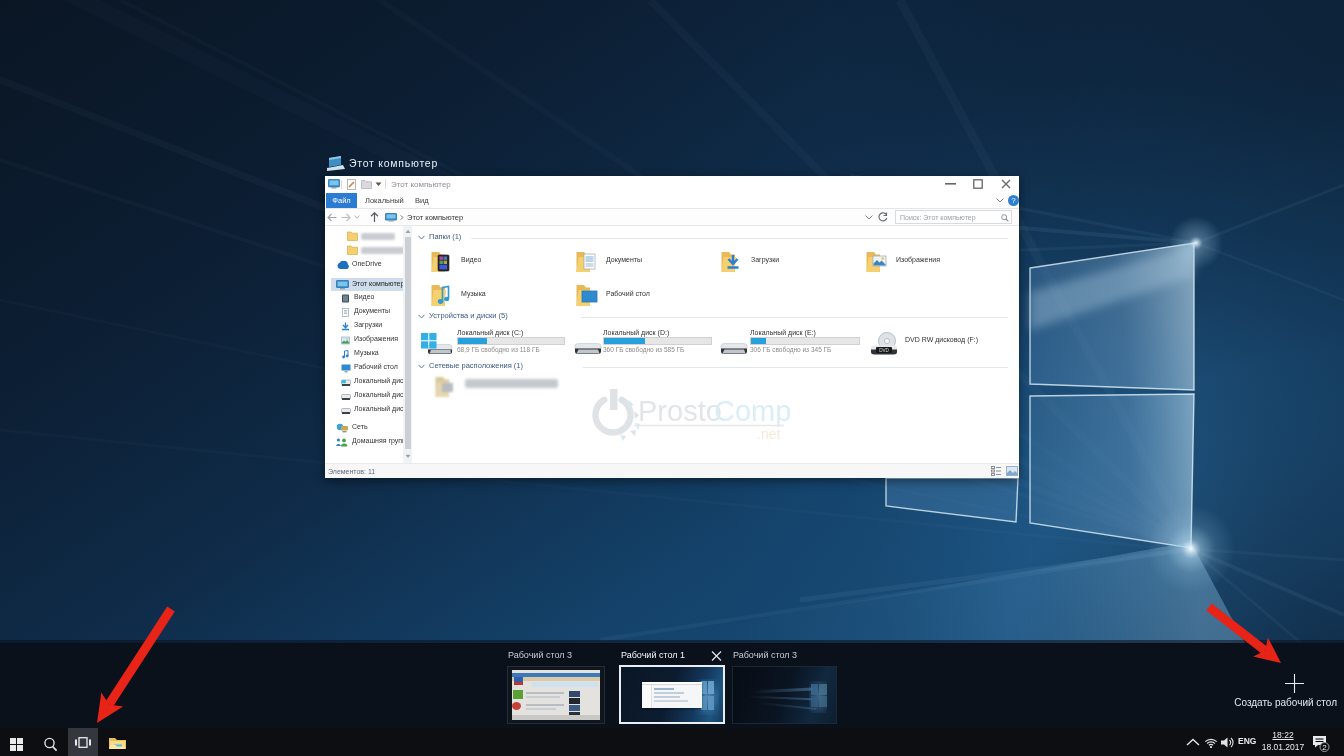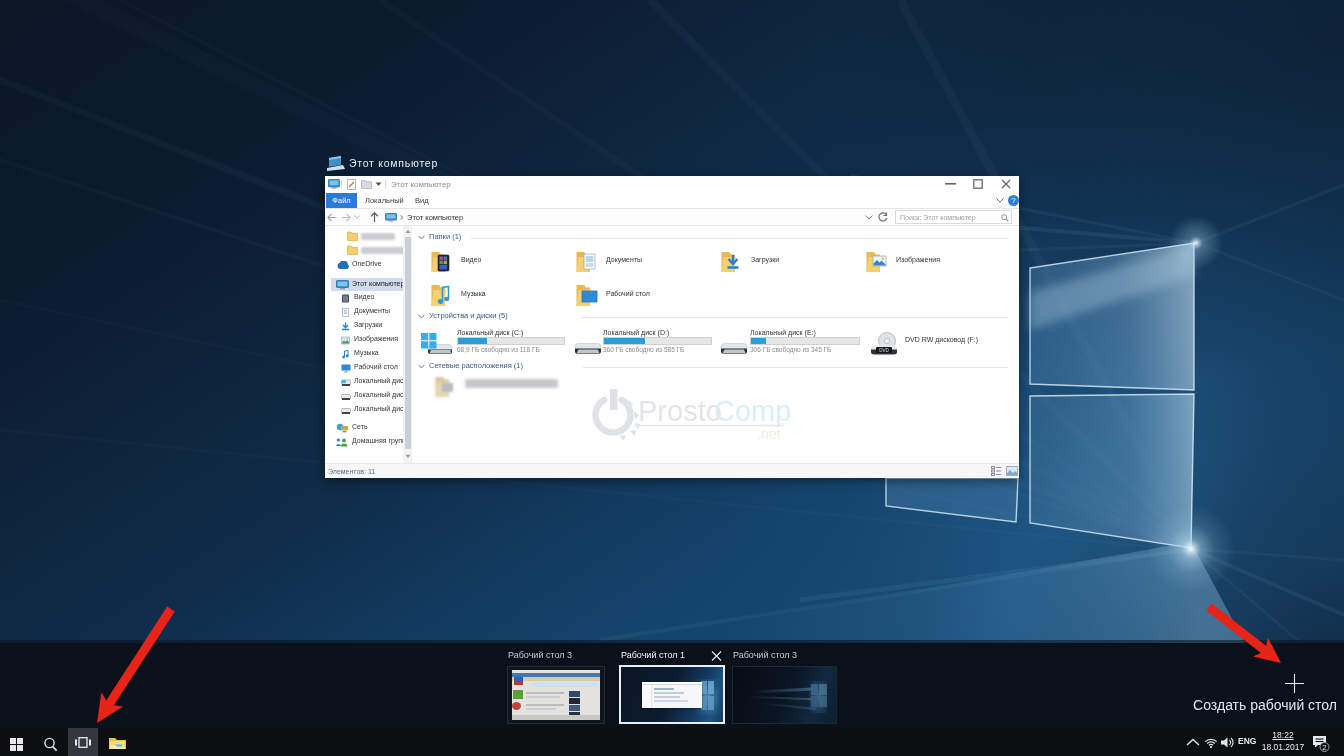--- a/index.html
+++ b/index.html
@@ -512,21 +512,21 @@
  <line x1="111" y1="19" x2="49" y2="114.5" stroke="#e82317" stroke-width="9"></line>
  <polygon points="37,133 41.3,102.4 49,114.5 63.1,116.6" fill="#e82317"></polygon>
 </svg>
 <svg class="abs" style="left:1190px;top:595px" width="110" height="80" viewBox="0 0 110 80">
  <line x1="19" y1="12" x2="75.2" y2="55.7" stroke="#e82317" stroke-width="9"></line>
  <polygon points="91,68 63.1,61.5 75.2,55.7 77.9,42.5" fill="#e82317"></polygon>
 </svg>
 <svg class="abs" style="left:1284px;top:673px" width="21" height="21" viewBox="0 0 21 21">
  <path d="M10.5 1 V20 M1 10.5 H20" stroke="#e6edf3" stroke-width="1.1"></path>
 </svg>
-<div class="abs" style="left:1153px;top:697px;width:184px;text-align:right;font-size:14px;color:#dfe7ee;">Создать рабочий стол</div>
+<div class="abs" style="left:1153px;top:697px;width:184px;text-align:right;font-size:10px;color:#dfe7ee;">Создать рабочий стол</div>
 
 <div id="taskbar">
  <svg class="abs" style="left:10px;top:10px" width="13" height="13" viewBox="0 0 13 13">
   <rect x="0" y="0" width="6" height="6" fill="#e8e8e8"></rect>
         <rect x="7" y="0" width="6" height="6" fill="#e8e8e8"></rect>
   <rect x="0" y="7" width="6" height="6" fill="#e8e8e8"></rect>
         <rect x="7" y="7" width="6" height="6" fill="#e8e8e8"></rect>
  </svg>
  <svg class="abs" style="left:43px;top:9px" width="15" height="15" viewBox="0 0 15 15">
   <circle cx="6.5" cy="6" r="4.6" fill="none" stroke="#dfe3e8" stroke-width="1.4"></circle>

